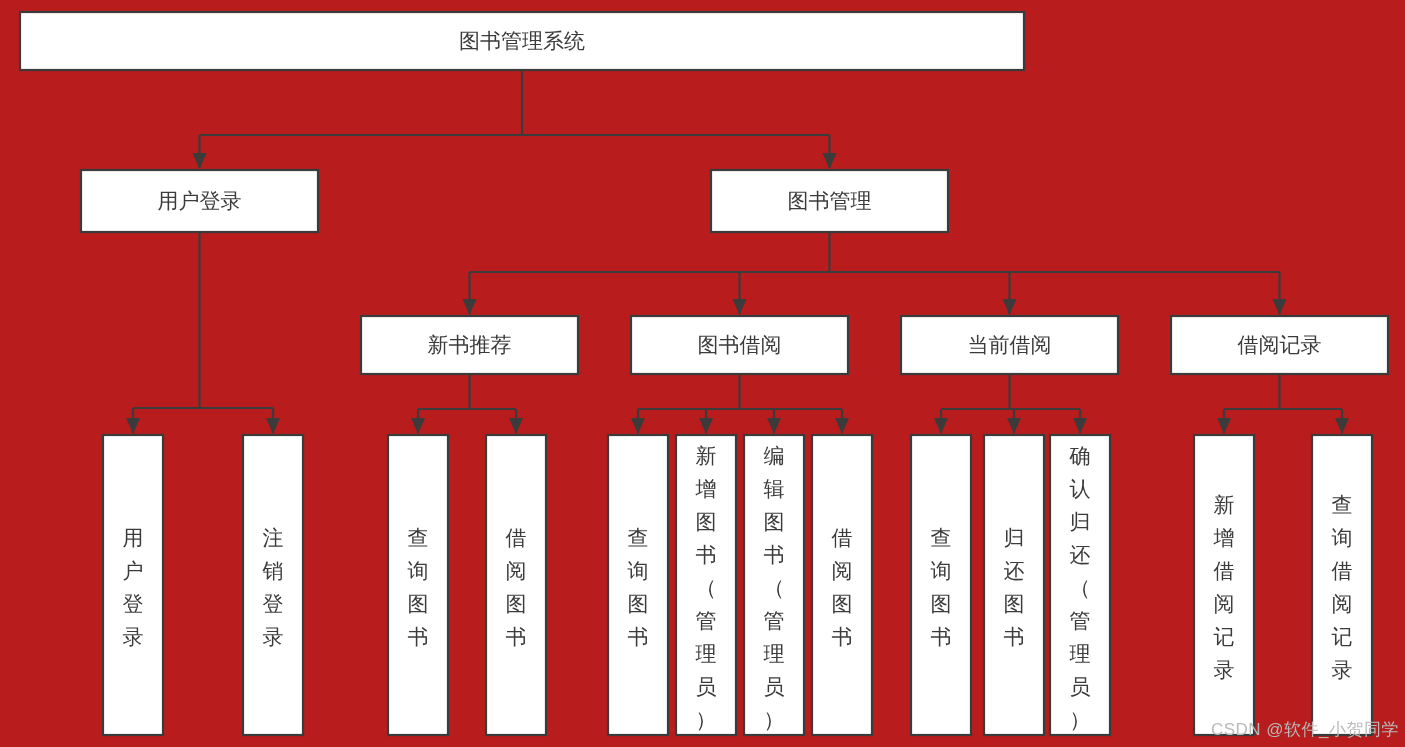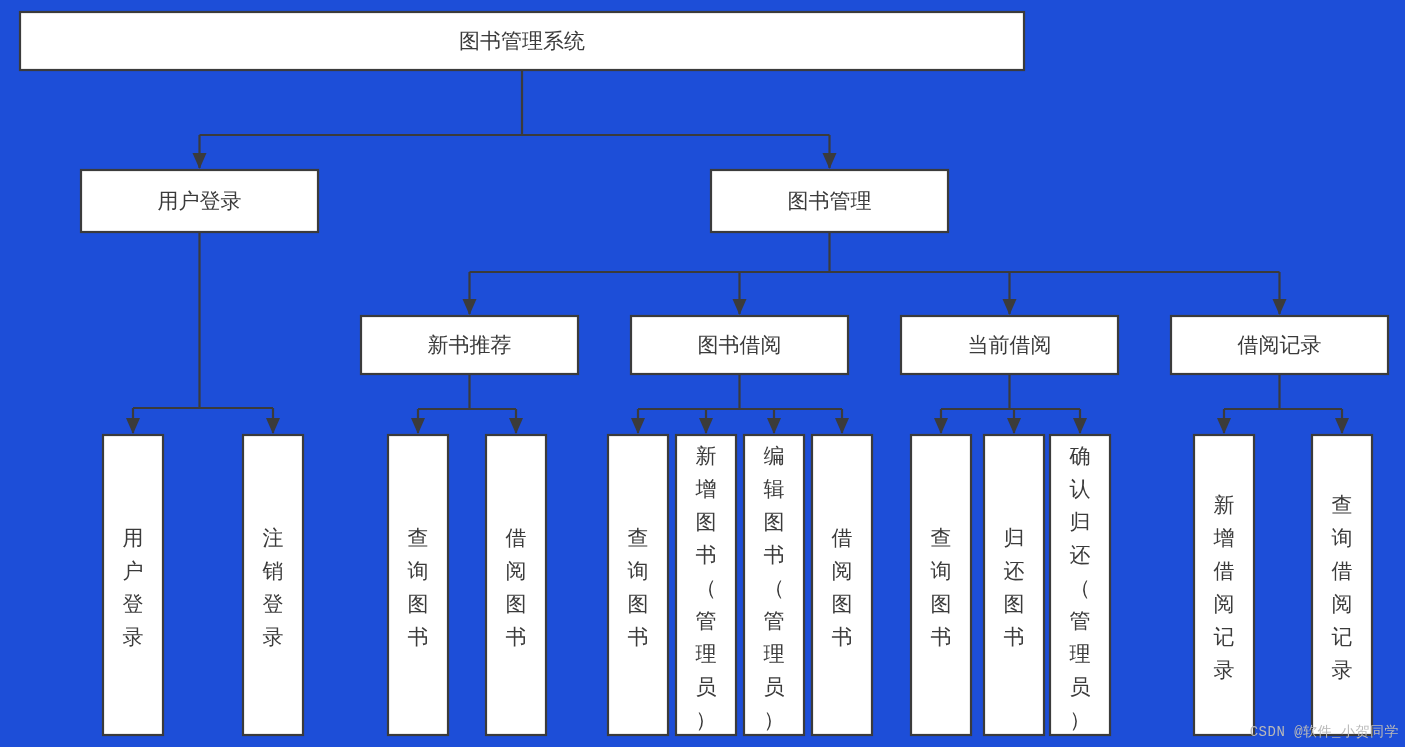--- a/index.html
+++ b/index.html
@@ -11,21 +11,21 @@
   body {
     width: 1405px;
     height: 747px;
     overflow: hidden;
     font-family: "DejaVu Sans", "Liberation Sans", sans-serif;
   }
   #diagram-root {
     position: relative;
     width: 1405px;
     height: 747px;
-    background: #1d4ed8;
+    background: #b91c1c;
   }
   svg#diagram-svg {
     position: absolute;
     left: 0;
     top: 0;
     width: 1405px;
     height: 747px;
     display: block;
   }
   .node-box {
@@ -54,22 +54,22 @@
     fill: #3b3b3b;
     font-family: "DejaVu Sans", "Liberation Sans", sans-serif;
     font-size: 21px;
     text-anchor: middle;
   }
   .watermark-text {
     position: absolute;
     right: 6px;
     bottom: 6px;
     color: #b9b9b9;
-    font-size: 14px;
-    font-family: Liberation Mono, monospace;
+    font-size: 17px;
+    font-family: Liberation Sans, sans-serif;
     white-space: nowrap;
     letter-spacing: 0.5px;
     pointer-events: none;
     margin-top: 16px;
   }
 </style>
 </head>
 <body>
 
 <div id="diagram-root">

